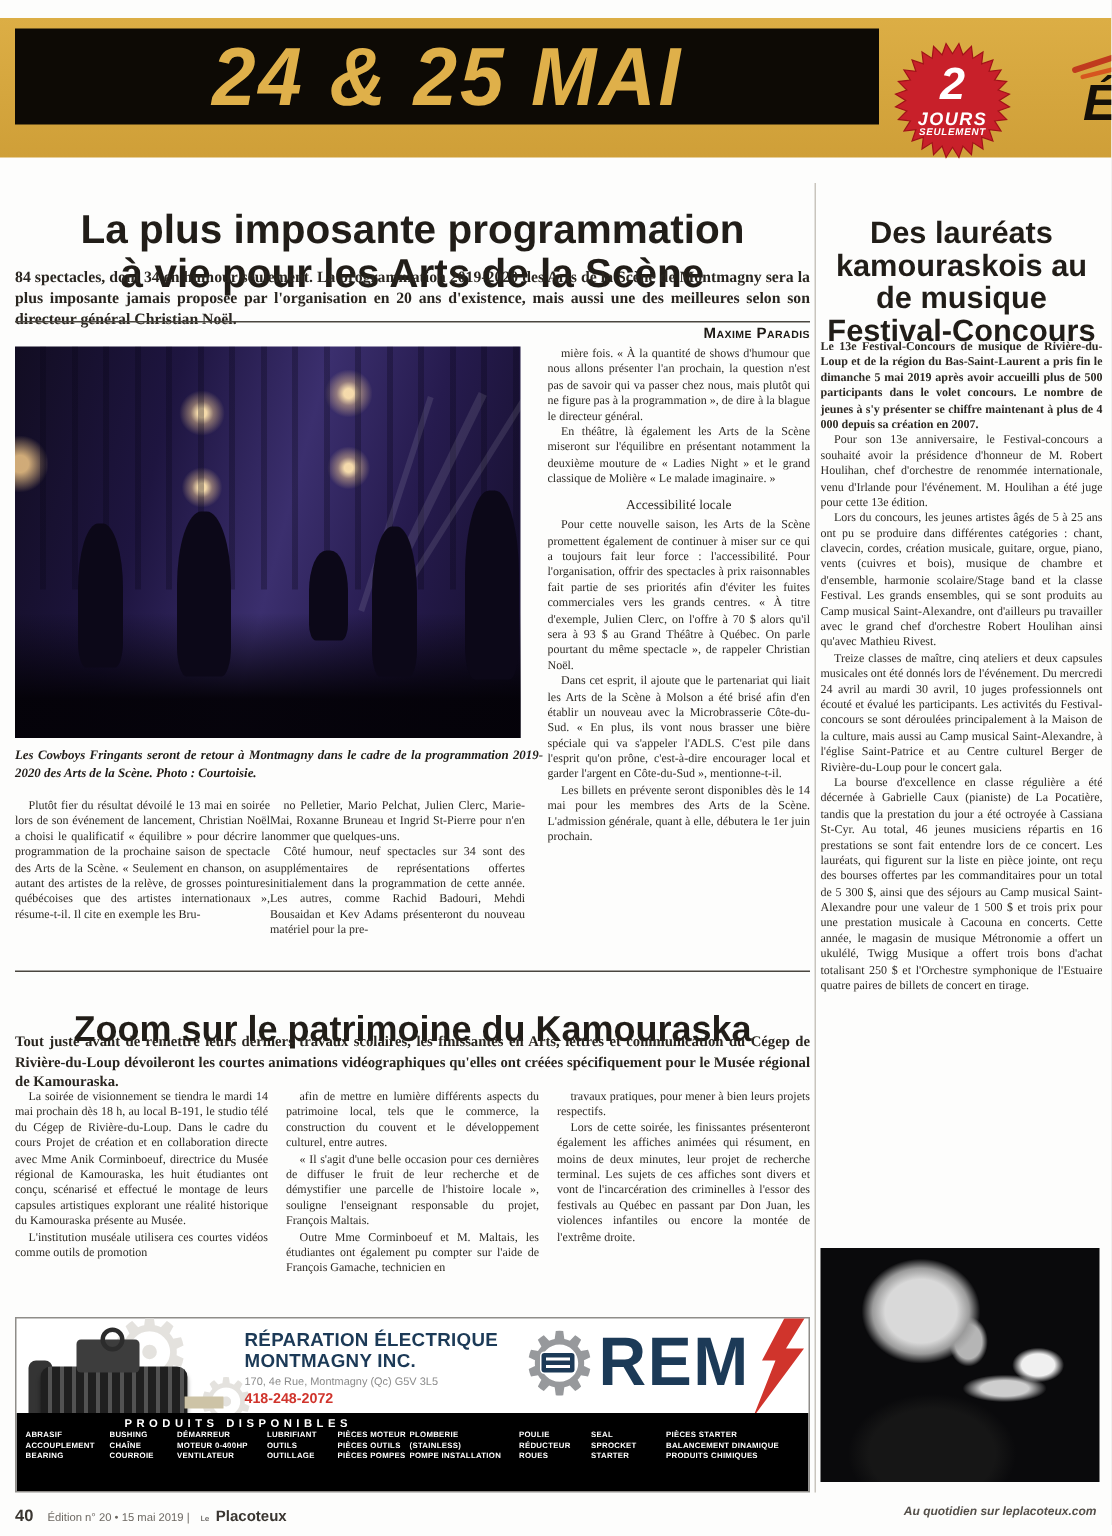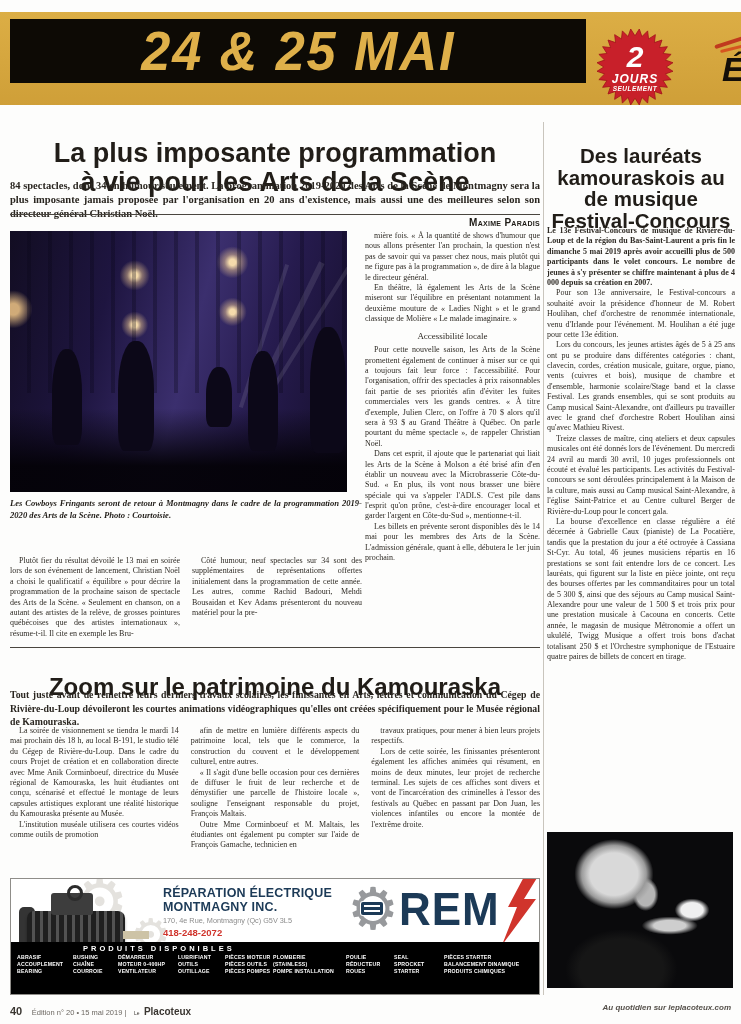--- a/index.html
+++ b/index.html
@@ -58,21 +58,21 @@
   .performer{position:absolute;background:#0c0818;border-radius:45% 45% 18% 18%;}
   .p1{left:42px;top:118px;width:30px;height:96px;}
   .p2{left:108px;top:110px;width:36px;height:110px;}
   .p3{left:196px;top:136px;width:26px;height:60px;}
   .p4{left:238px;top:120px;width:30px;height:100px;}
   .p5{left:300px;top:96px;width:36px;height:126px;}
   .a1-caption{position:absolute;left:10px;top:497px;width:352px;font-weight:bold;font-style:italic;
               font-size:8.6px;line-height:1.45;text-align:justify;color:#211d18;}
   .body-text{font-size:8px;line-height:1.3;text-align:justify;color:#2e2a24;}
   .body-text p{margin:0;text-indent:9px;}
-  .a1-cols{position:absolute;left:10px;top:532px;width:352px;display:flex;gap:12px;margin-top:24px;}
+  .a1-cols{position:absolute;left:10px;top:532px;width:352px;display:flex;}
   .a1-cols .col{width:170px;}
   .a1-col3{position:absolute;left:365px;top:231px;width:175px;height:409px;overflow:hidden;}
   .subhead{font-family:"Liberation Serif",serif;font-weight:normal;font-size:9px;text-align:center;
            margin:6px 0 3px 0 !important;text-indent:0 !important;}
   
   .a2-title{position:absolute;left:547px;top:128px;width:188px;text-align:center;
             font-family:"Liberation Sans",sans-serif;font-weight:900;color:#211d18;
             font-size:20.5px;line-height:1.06;}
   .a2-body{position:absolute;left:547px;top:226px;width:188px;height:602px;overflow:hidden;}
   .a2-body .lede p{font-weight:bold;text-indent:0;}
@@ -189,20 +189,21 @@
     <div class="performer p4"></div>
     <div class="performer p5"></div>
   </div>
   <div class="a1-caption">Les Cowboys Fringants seront de retour à Montmagny dans le cadre de la programmation 2019-2020 des Arts de la Scène. Photo : Courtoisie.</div>
 
   <div class="a1-cols body-text">
     <div class="col">
       <p>Plutôt fier du résultat dévoilé le 13 mai en soirée lors de son événement de lancement, Christian Noël a choisi le qualificatif « équilibre » pour décrire la programmation de la prochaine saison de spectacle des Arts de la Scène. « Seulement en chanson, on a autant des artistes de la relève, de grosses pointures québécoises que des artistes internationaux », résume-t-il. Il cite en exemple les Bru-</p>
     </div>
     <div class="col">
+      <p>no Pelletier, Mario Pelchat, Julien Clerc, Marie-Mai, Roxanne Bruneau et Ingrid St-Pierre pour n'en nommer que quelques-uns.</p>
       <p>Côté humour, neuf spectacles sur 34 sont des supplémentaires de représentations offertes initialement dans la programmation de cette année. Les autres, comme Rachid Badouri, Mehdi Bousaidan et Kev Adams présenteront du nouveau matériel pour la pre-</p>
     </div>
   </div>
 
   <div class="a1-col3 body-text">
     <p>mière fois. « À la quantité de shows d'humour que nous allons présenter l'an prochain, la question n'est pas de savoir qui va passer chez nous, mais plutôt qui ne figure pas à la programmation », de dire à la blague le directeur général.</p>
     <p>En théâtre, là également les Arts de la Scène miseront sur l'équilibre en présentant notamment la deuxième mouture de « Ladies Night » et le grand classique de Molière « Le malade imaginaire. »</p>
     <p class="subhead">Accessibilité locale</p>
     <p>Pour cette nouvelle saison, les Arts de la Scène promettent également de continuer à miser sur ce qui a toujours fait leur force : l'accessibilité. Pour l'organisation, offrir des spectacles à prix raisonnables fait partie de ses priorités afin d'éviter les fuites commerciales vers les grands centres. « À titre d'exemple, Julien Clerc, on l'offre à 70 $ alors qu'il sera à 93 $ au Grand Théâtre à Québec. On parle pourtant du même spectacle », de rappeler Christian Noël.</p>
     <p>Dans cet esprit, il ajoute que le partenariat qui liait les Arts de la Scène à Molson a été brisé afin d'en établir un nouveau avec la Microbrasserie Côte-du-Sud. « En plus, ils vont nous brasser une bière spéciale qui va s'appeler l'ADLS. C'est pile dans l'esprit qu'on prône, c'est-à-dire encourager local et garder l'argent en Côte-du-Sud », mentionne-t-il.</p>

